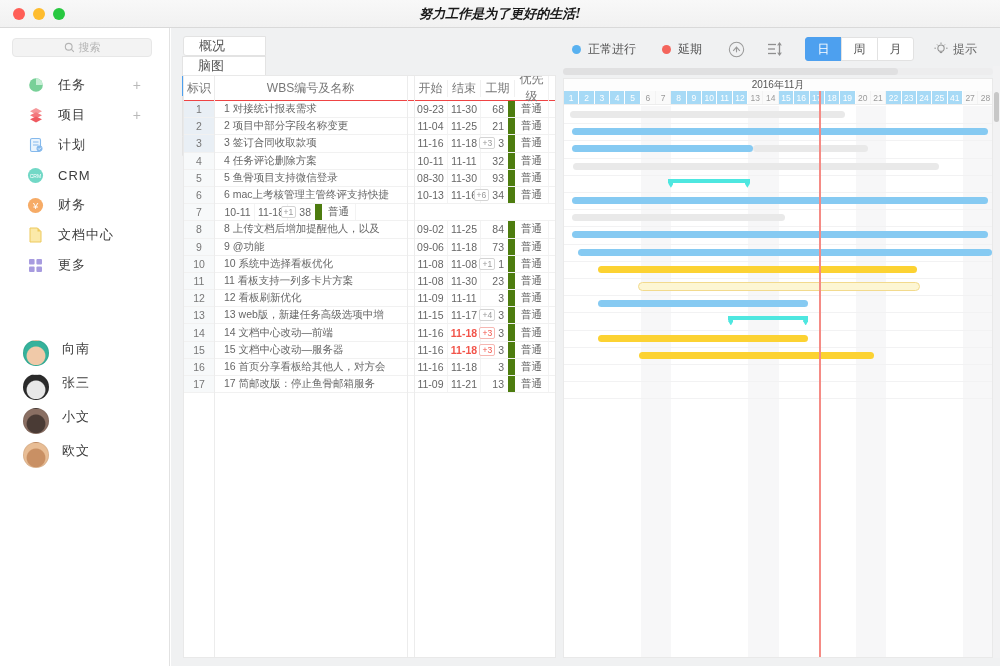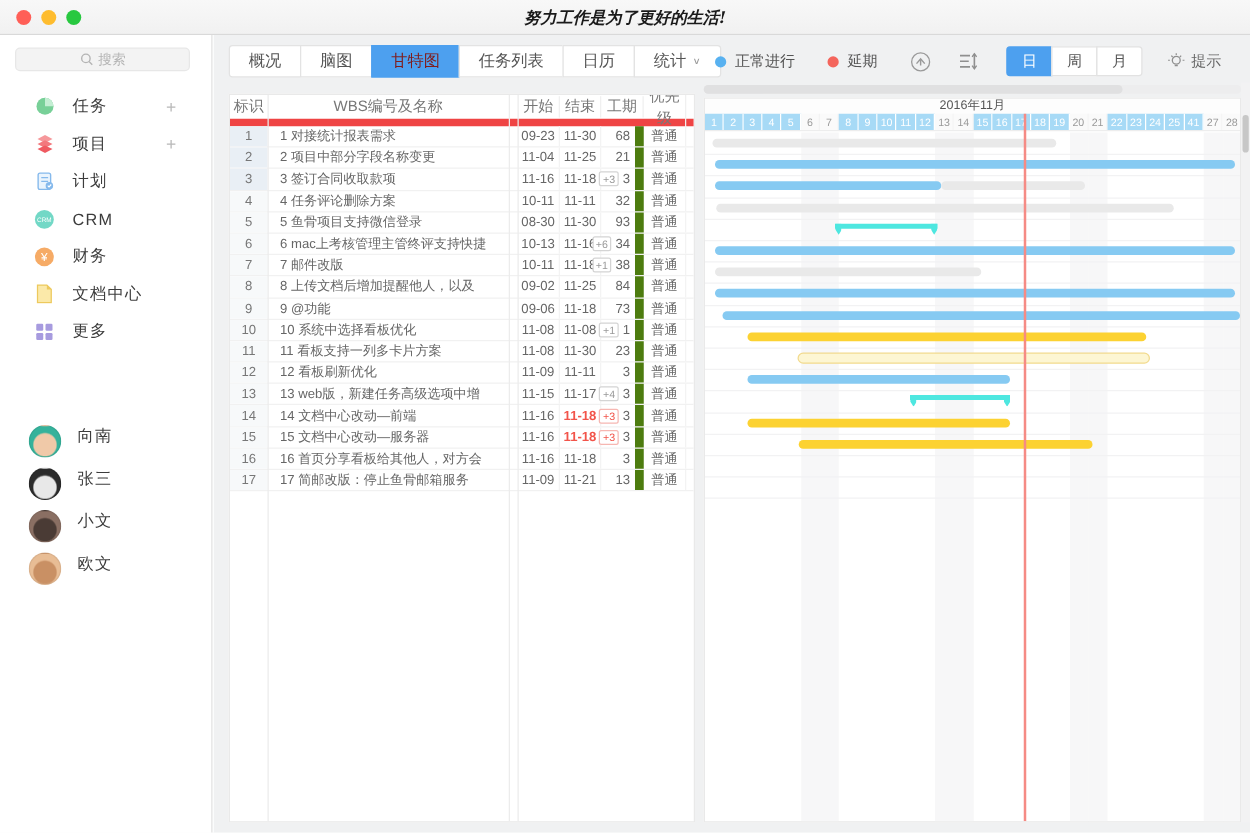--- a/index.html
+++ b/index.html
@@ -26,21 +26,21 @@
   .side-add { position:absolute; right:28px; color:#b9b9b9; font-size:14px; font-weight:300; }
   #side-users { position:absolute; left:0; top:312px; width:100%; }
   .user-item { height:34px; display:flex; align-items:flex-start; padding-left:23px; cursor:pointer; }
   .avatar { width:26px; height:26px; border-radius:50%; margin-right:13px; border:1px solid rgba(0,0,0,.06); }
   .user-name { font-size:13px; color:#3c3c3c; letter-spacing:1px; }
 
   
   #main { position:absolute; left:171px; top:28px; right:0; bottom:0; background:#f0f1f2; }
 
   
-  #tabbar { position:absolute; left:12px; top:8px; height:26px; display:flex; }
+  #tabbar { position:absolute; left:12px; top:8px; height:26px; display:flex;flex-direction:column; }
   .tab { height:26px; padding:0 15px; background:#fff; border:1px solid #e3e3e3; margin-left:-1px;
     font-size:13px; color:#555; display:flex; align-items:center; gap:5px; cursor:pointer; }
   .tab:first-child { border-radius:3px 0 0 3px; margin-left:0; }
   .tab:last-child { border-radius:0 3px 3px 0; }
   .tab.active { background:#4da0ef; border-color:#4da0ef; color:#7f1d1d; }
   .tab .caret { font-size:9px; color:#9a9a9a; transform:scaleY(.8); }
 
   
   #toolbar { position:absolute; top:8px; right:23px; height:26px; display:flex; align-items:center; }
   .leg { display:flex; align-items:center; gap:7px; font-size:12px; color:#555; margin-right:26px; }
@@ -51,21 +51,21 @@
     font-size:12px; color:#555; display:flex; align-items:center; justify-content:center; cursor:pointer; }
   .vmode:first-child { border-radius:3px 0 0 3px; margin-left:0; }
   .vmode:last-child { border-radius:0 3px 3px 0; }
   .vmode.active { background:#4da0ef; border-color:#4da0ef; color:#fff; }
   #tipbtn { display:flex; align-items:center; gap:5px; font-size:12px; color:#666; cursor:pointer; }
 
   
   #table-panel { position:absolute; left:12px; top:47px; width:373px; bottom:8px; background:#fff;
     border:1px solid #e9e9e9; overflow:hidden; }
   .vline { position:absolute; top:0; bottom:0; width:0; border-left:1px solid #ececec; }
-  #thead { display:flex; height:25px; border-bottom:6px solid #ef4444; align-items:center;
+  #thead { display:flex; height:25px; border-bottom:1px solid #ef4444; align-items:center;
     font-size:12px; color:#777; position:relative; background:#fff; }
   .hc { text-align:center; }
   #tbody { position:relative; }
   .trow { display:flex; height:17.2px; border-bottom:1px solid #f1f1f1; align-items:stretch; font-size:10.5px; color:#666; }
   .c-id { width:30px; display:flex; align-items:center; justify-content:center; background:#f7f9fa; color:#777; }
   .c-id.hi { background:#e9eff5; }
   .c-name { width:193px; display:flex; align-items:center; padding-left:10px; white-space:nowrap;
     overflow:hidden; text-overflow:ellipsis; }
   .c-gap { width:7px; }
   .c-start { width:34px; } .c-end { width:33px; } .c-dur { width:34px; } .c-pri { width:34px; }
@@ -363,21 +363,20 @@
           <span class="c-start">10-13</span>
           <span class="c-end">11-16</span>
           <span class="c-dur">
             <span class="badge">+6</span>
             <span>34</span>
           </span>
           <span class="c-pri">普通</span>
         </div>
         <div class="trow">
           <span class="c-id">7</span>
-          <span class="c-name">7  邮件改版</span>
           <span class="c-gap"></span>
           <span class="c-start">10-11</span>
           <span class="c-end">11-18</span>
           <span class="c-dur">
             <span class="badge">+1</span>
             <span>38</span>
           </span>
           <span class="c-pri">普通</span>
         </div>
         <div class="trow">

